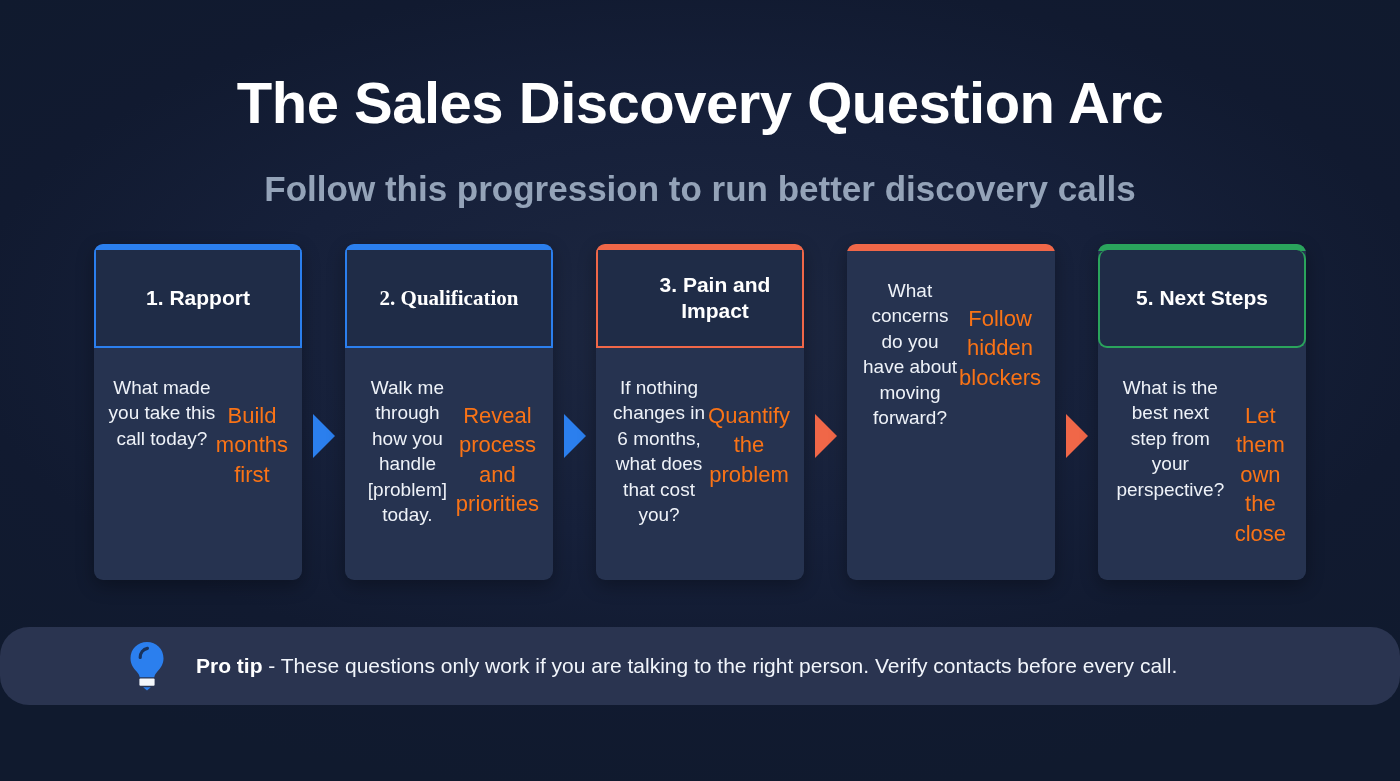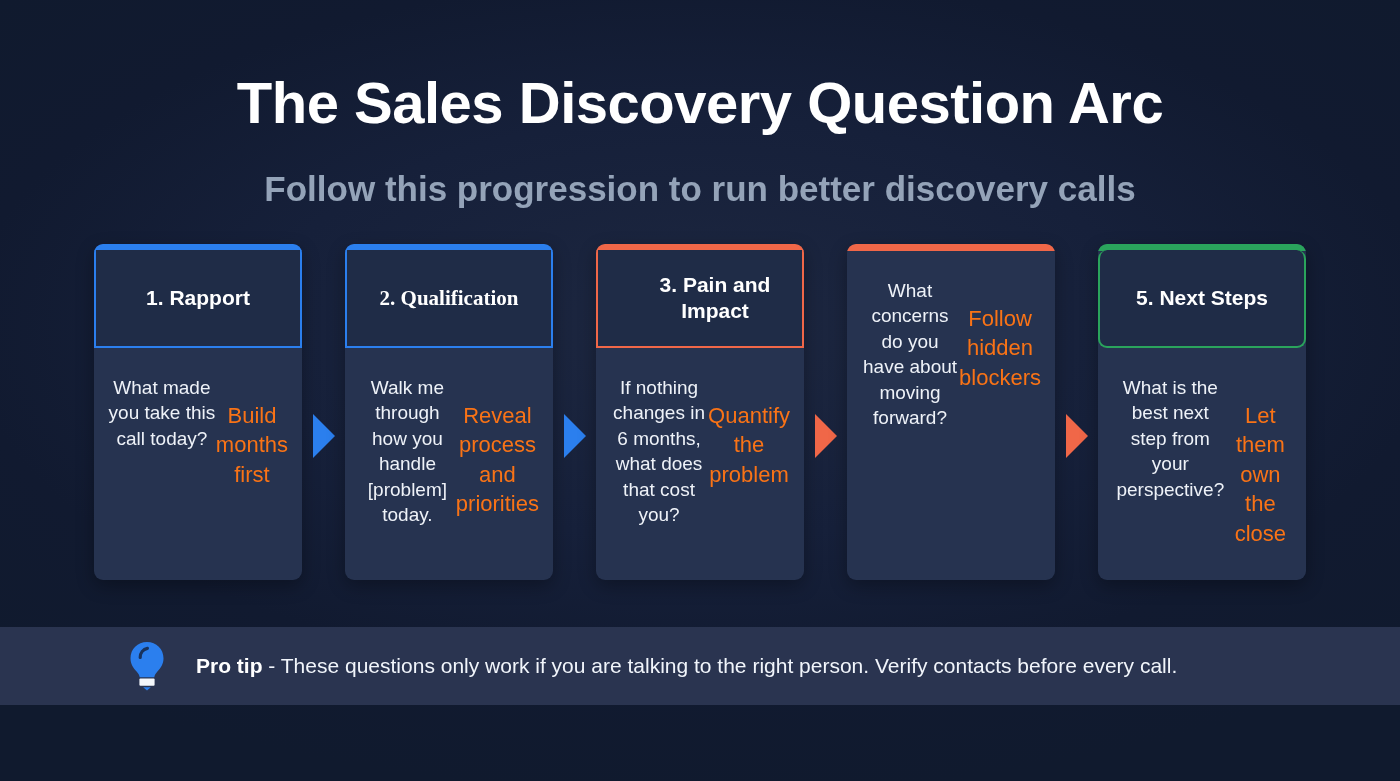--- a/index.html
+++ b/index.html
@@ -84,20 +84,21 @@
     border-left:22px solid currentColor;
   }
 
   
   .protip {
     position:absolute; left:0; right:0; top:627px; height:78px;
     background:linear-gradient(180deg,#2c3консcript 0%,#2a3450 100%);
     background:#2a3450;
     display:flex; align-items:center;
     padding-left:126px;
+    border-radius:29px;
   }
   .bulb { width:42px; height:52px; position:relative; flex:none; margin-right:28px; }
   .protip-text {
     font-size:21px; color:#f1f5fb; line-height:1.2;
   }
   .protip-text b { font-weight:bold; color:#ffffff; }
 </style>
 </head>
 <body>
 

